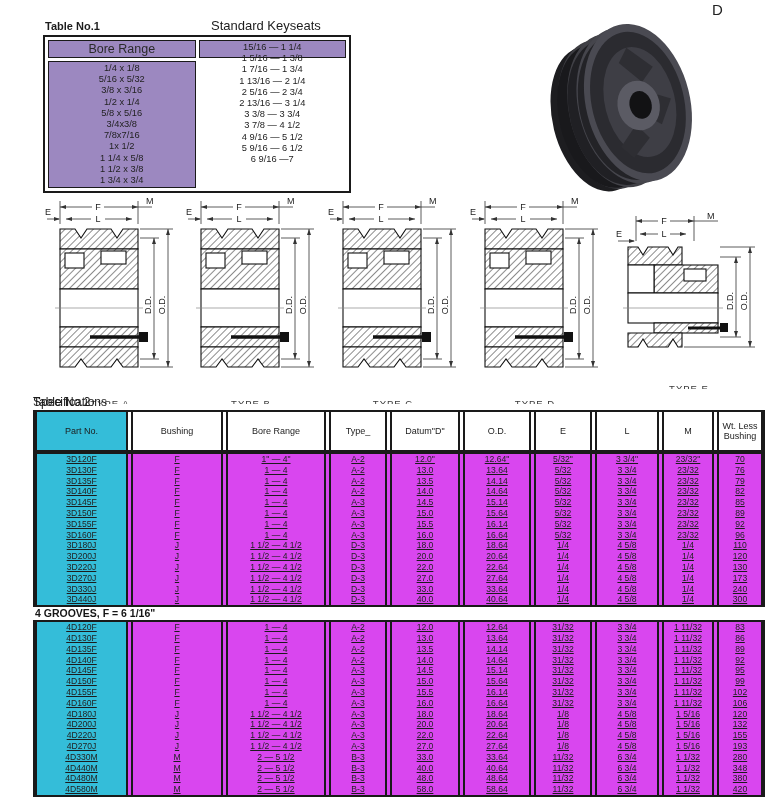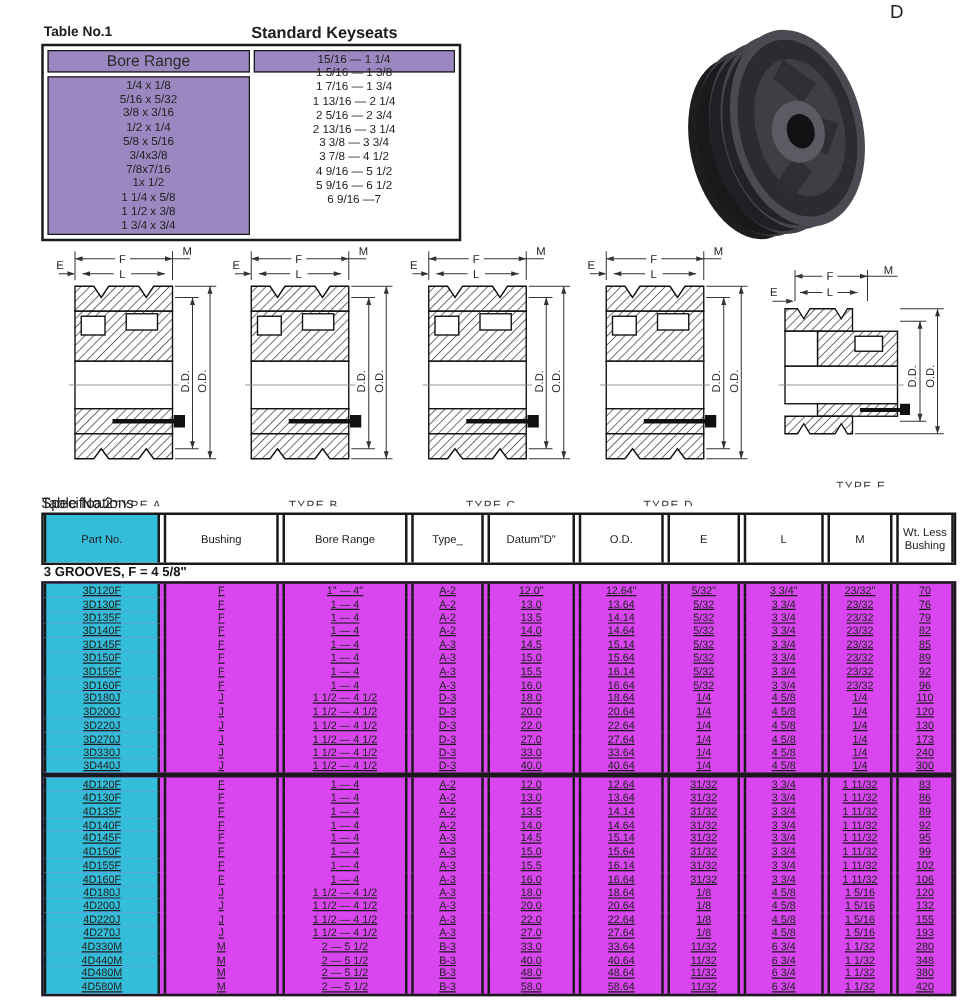--- a/index.html
+++ b/index.html
@@ -2,24 +2,24 @@
 <html><head>
 <meta charset="utf-8">
 <style>
   html,body{margin:0;padding:0;background:#fff;}
   .page{position:relative;width:768px;height:802px;background:#fff;overflow:hidden;
         font-family:"Liberation Sans",sans-serif;color:#1c1c1c;}
   
   .corner-d{position:absolute;left:712px;top:1px;font-size:15px;color:#222;}
 
   
-  .t1-wrap{position:absolute;left:33px;top:18px;width:336px;}
+  .t1-wrap{position:absolute;left:43px;top:18px;width:308px;}
   .t1-titlerow{position:relative;height:17px;}
   .t1-label{position:absolute;left:2px;top:2px;font-size:11px;font-weight:600;}
-  .t1-title{position:absolute;left:168px;top:0px;font-size:13px;font-weight:700;}
+  .t1-title{position:absolute;left:168px;top:0px;font-size:13px;font-weight:400;}
   .t1-box{border:2px solid #1a1a1a;background:#fff;padding:3px;
           display:grid;grid-template-columns:1fr 1fr;grid-template-rows:18px auto;gap:3px;}
   .t1-cell{background:#9c88c0;border:1.5px solid #1a1a1a;text-align:center;}
   .t1-h{font-size:12.5px;line-height:17px;color:#2a2a2a;}
   .t1-body{font-size:9.3px;padding:1px 0;}
   .t1-line{line-height:11.2px;white-space:nowrap;color:#222;}
 
   
   .photo{position:absolute;left:541px;top:12px;width:190px;height:182px;}
 
@@ -370,21 +370,20 @@
       <div class="t2h">Bore  Range</div>
       <div class="t2h">Type_</div>
       <div class="t2h">Datum"D"</div>
       <div class="t2h">O.D.</div>
       <div class="t2h">E</div>
       <div class="t2h">L</div>
       <div class="t2h">M</div>
       <div class="t2h">Wt.  Less Bushing</div>
     </div>
     <div id="t2-sections">
-        <div class="t2-sec-heading">3 GROOVES, F = 4 5/8"</div>
         <div class="t2-block t2grid">
           <div class="t2c c0">3D120F</div>
           <div class="t2c cx">F</div>
           <div class="t2c cx">1" — 4"</div>
           <div class="t2c cx">A-2</div>
           <div class="t2c cx">12.0"</div>
           <div class="t2c cx">12.64"</div>
           <div class="t2c cx">5/32"</div>
           <div class="t2c cx">3 3/4"</div>
           <div class="t2c cx">23/32"</div>
@@ -513,20 +512,21 @@
           <div class="t2c cx">J</div>
           <div class="t2c cx">1 1/2 — 4 1/2</div>
           <div class="t2c cx">D-3</div>
           <div class="t2c cx">40.0</div>
           <div class="t2c cx">40.64</div>
           <div class="t2c cx">1/4</div>
           <div class="t2c cx">4 5/8</div>
           <div class="t2c cx">1/4</div>
           <div class="t2c cx">300</div>
         </div>
+        <div class="t2-sec-heading">4 GROOVES, F = 6 1/16"</div>
         <div class="t2-block t2grid">
           <div class="t2c c0">4D120F</div>
           <div class="t2c cx">F</div>
           <div class="t2c cx">1 — 4</div>
           <div class="t2c cx">A-2</div>
           <div class="t2c cx">12.0</div>
           <div class="t2c cx">12.64</div>
           <div class="t2c cx">31/32</div>
           <div class="t2c cx">3 3/4</div>
           <div class="t2c cx">1 11/32</div>

